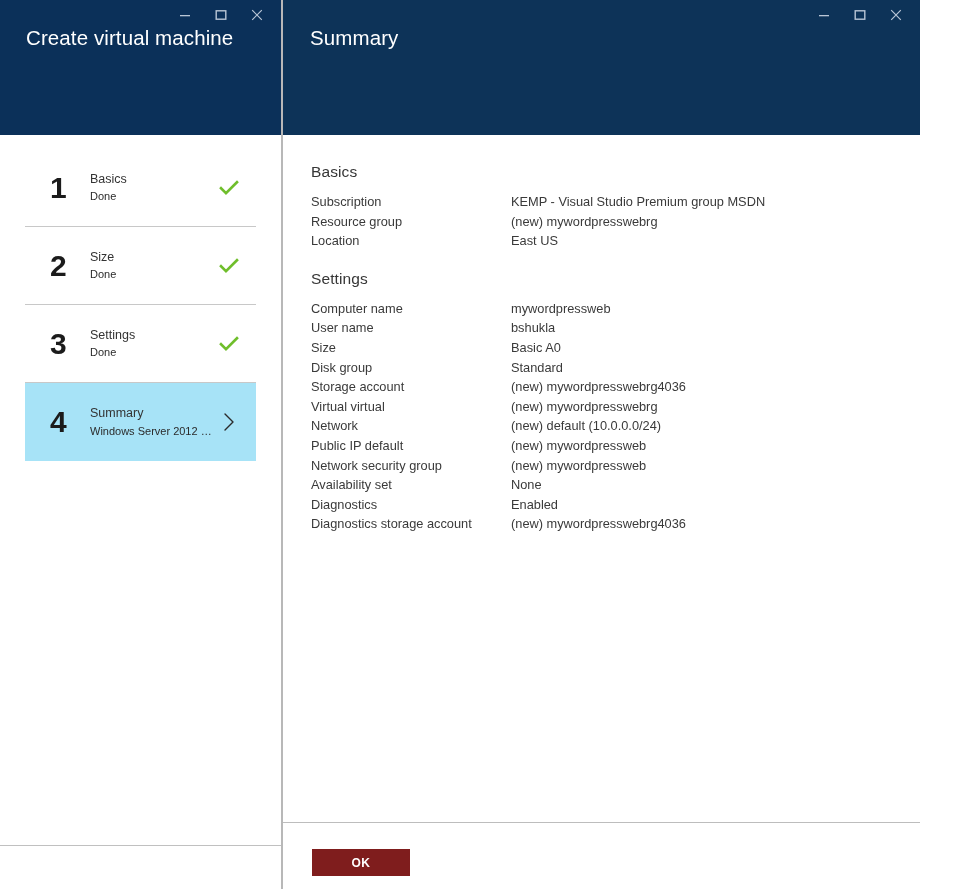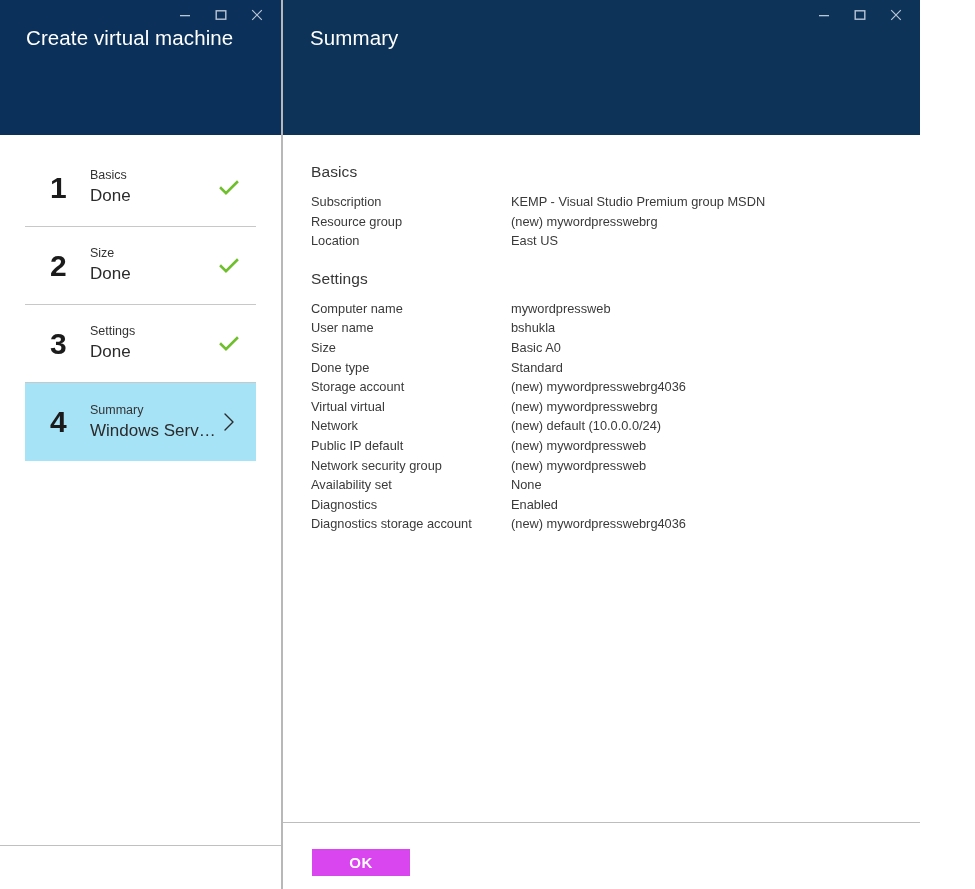--- a/index.html
+++ b/index.html
@@ -135,21 +135,21 @@
     min-width: 0;
   }
 
   .step-label {
     font-size: 12.5px;
     color: #333333;
     line-height: 1.1;
   }
 
   .step-status {
-    font-size: 17px;
+    font-size: 11px;
     color: #2b2b2b;
     line-height: 1.1;
     white-space: nowrap;
     overflow: hidden;
     text-overflow: ellipsis;
   }
 
   .step-mark {
     flex: 0 0 26px;
     display: flex;
@@ -211,25 +211,25 @@
     border-top: 1px solid #bdbdbd;
     background: #ffffff;
     display: flex;
     align-items: flex-start;
     padding: 26px 0 0 29px;
   }
 
   .ok-button {
     width: 98px;
     height: 27px;
-    background: #d946ef;
+    background: #7f1d1d;
     color: #ffffff;
     border: none;
     font-family: "Liberation Sans", "DejaVu Sans", sans-serif;
-    font-size: 15px;
+    font-size: 12px;
     font-weight: 700;
     letter-spacing: 0.4px;
     cursor: pointer;
     display: flex;
     align-items: center;
     justify-content: center;
   }
 </style>
 </head>
 <body>
@@ -370,21 +370,21 @@
           </tr>
           <tr>
             <td class="kv-key">User name</td>
             <td class="kv-value">bshukla</td>
           </tr>
           <tr>
             <td class="kv-key">Size</td>
             <td class="kv-value">Basic A0</td>
           </tr>
           <tr>
-            <td class="kv-key">Done type</td>
+            <td class="kv-key">Disk group</td>
             <td class="kv-value">Standard</td>
           </tr>
           <tr>
             <td class="kv-key">Storage account</td>
             <td class="kv-value">(new) mywordpresswebrg4036</td>
           </tr>
           <tr>
             <td class="kv-key">Virtual virtual</td>
             <td class="kv-value">(new) mywordpresswebrg</td>
           </tr>

